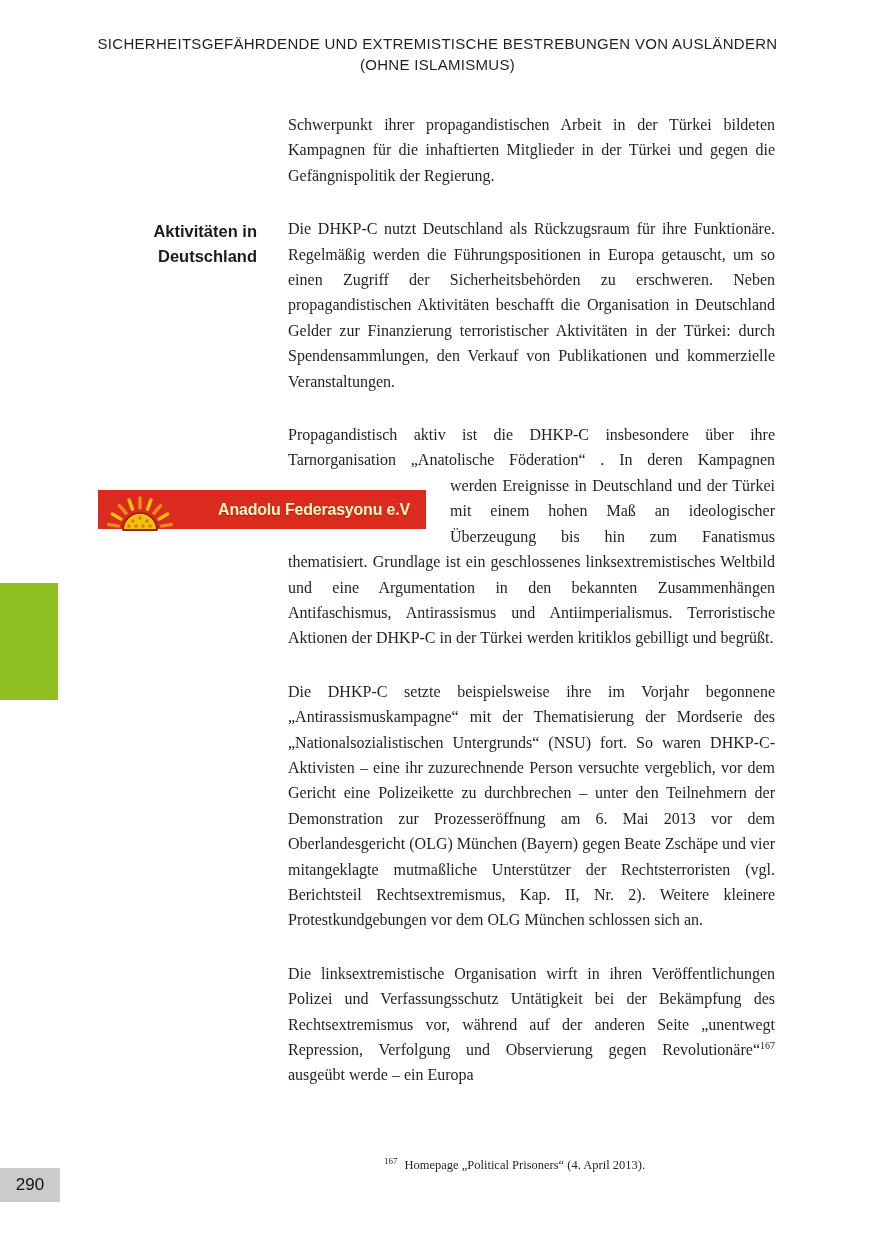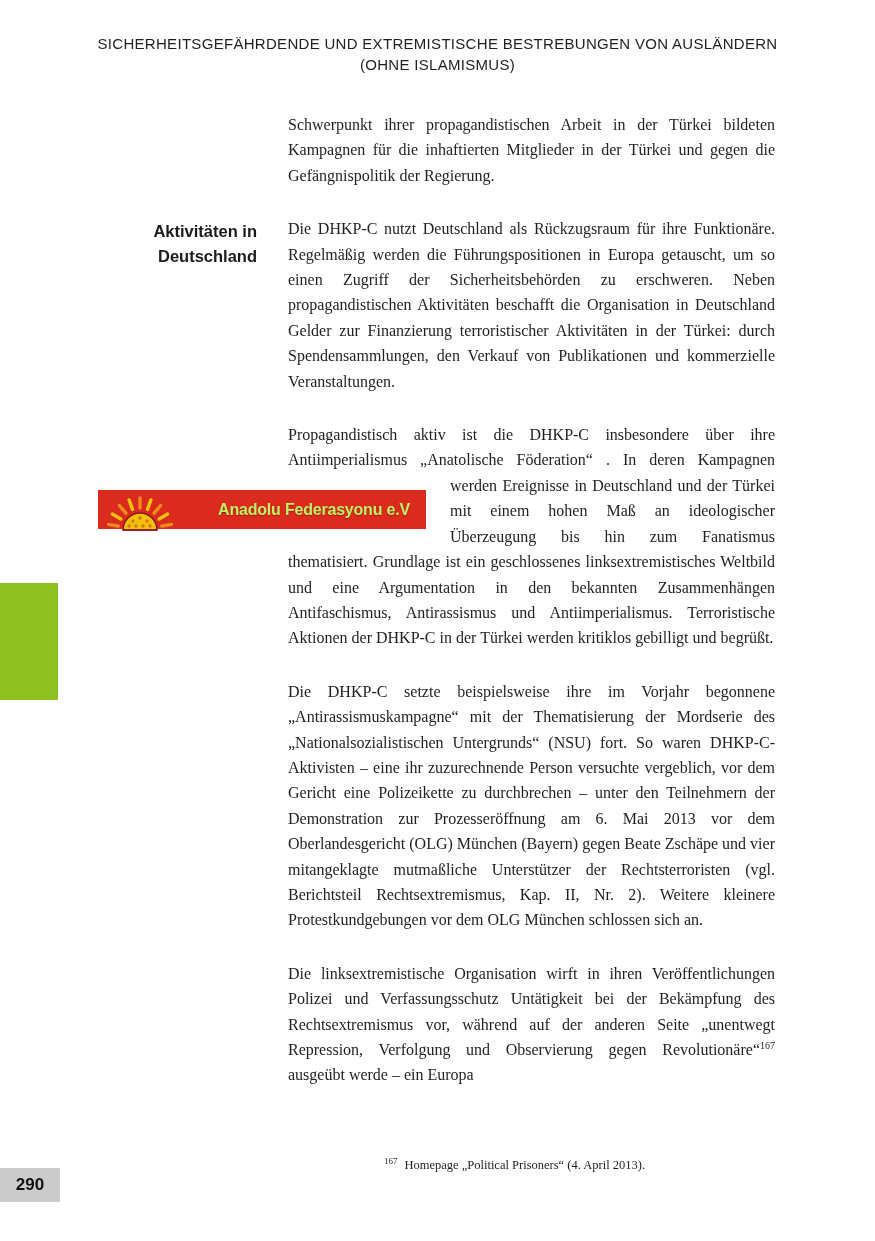--- a/index.html
+++ b/index.html
@@ -76,21 +76,21 @@
     position: absolute;
     left: 0; right: 0;
     padding-left: 104px;
     top: 0;
     line-height: 39px;
     text-align: center;
     font-family: "Liberation Sans", sans-serif;
     font-weight: bold;
     font-size: 16px;
     letter-spacing: -0.2px;
-    color: #bef264;
+    color: #fef9c3;
     text-shadow: 0 1px 1px rgba(90,10,5,0.45);
     white-space: nowrap;
   }
   .sun-logo {
     position: absolute;
     left: 2px;
     bottom: -5px;
     width: 80px;
     height: 52px;
     overflow: visible;
@@ -127,21 +127,21 @@
     position: absolute;
     left: 0;
     top: 1168px;
     width: 60px;
     height: 34px;
     background: #cbcbcb;
     display: flex;
     align-items: center;
     justify-content: center;
     font-family: "Liberation Sans", sans-serif;
-    font-weight: bold;
+    font-weight: normal;
     font-size: 17px;
     color: #111111;
   }
 </style>
 </head>
 <body>
 
 <div class="page">
 
   <div class="running-head">
@@ -154,21 +154,21 @@
     <div>Deutschland</div>
   </div>
 
   <div class="chapter-marker"></div>
 
   <div class="content">
     <div class="para">Schwerpunkt ihrer propagandistischen Arbeit in der Türkei bildeten Kampagnen für die inhaftierten Mitglieder in der Türkei und gegen die Gefängnispolitik der Regierung.</div>
 
     <div class="para">Die DHKP-C nutzt Deutschland als Rückzugsraum für ihre Funktionäre. Regelmäßig werden die Führungspositionen in Europa getauscht, um so einen Zugriff der Sicherheitsbehörden zu erschweren. Neben propagandistischen Aktivitäten beschafft die Organisation in Deutschland Gelder zur Finanzierung terroristischer Aktivitäten in der Türkei: durch Spendensammlungen, den Verkauf von Publikationen und kommerzielle Veranstaltungen.</div>
 
-    <div class="para no-gap justify-last">Propagandistisch aktiv ist die DHKP-C insbesondere über ihre Antiimperialismus „Anatolische Föderation“ . In deren Kampagnen</div>
+    <div class="para no-gap justify-last">Propagandistisch aktiv ist die DHKP-C insbesondere über ihre Tarnorganisation „Anatolische Föderation“ . In deren Kampagnen</div>
     <div class="para">
       <span class="banner-wrap">
         <svg class="sun-logo" viewBox="0 0 80 52" xmlns="http://www.w3.org/2000/svg">
           <g stroke-linecap="round" stroke-width="3.4" fill="none">
             <line x1="40" y1="26" x2="40" y2="16" stroke="#ef8c1a"></line>
             <line x1="47.5" y1="27.3" x2="50.9" y2="17.9" stroke="#f2c10e"></line>
             <line x1="32.5" y1="27.3" x2="29.1" y2="17.9" stroke="#f2c10e"></line>
             <line x1="54.1" y1="31.1" x2="60.6" y2="23.5" stroke="#ef8c1a"></line>
             <line x1="25.9" y1="31.1" x2="19.4" y2="23.5" stroke="#ef8c1a"></line>
             <line x1="59.1" y1="37" x2="67.7" y2="32" stroke="#f2c10e"></line>

